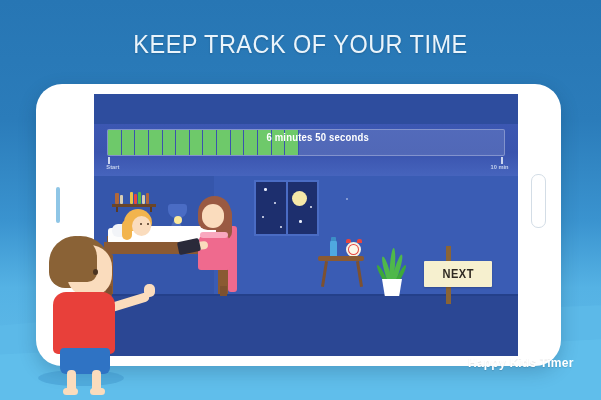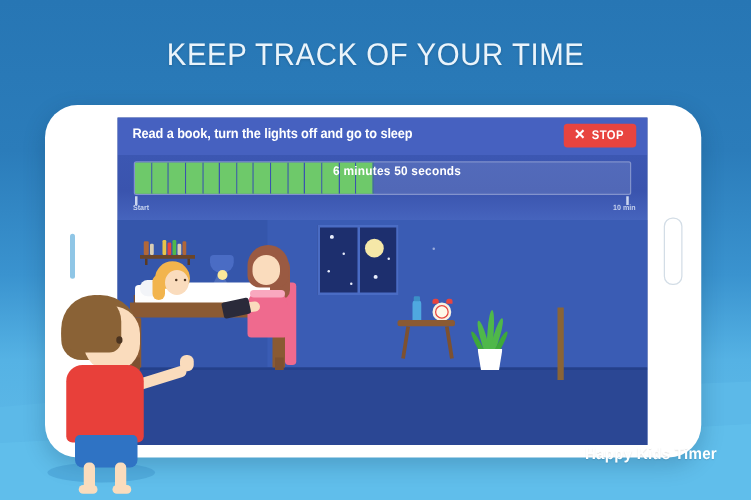--- a/index.html
+++ b/index.html
@@ -229,27 +229,20 @@
   <div class="bg-wave2"></div>
 
   <div class="headline">KEEP TRACK OF YOUR TIME</div>
 
   <div class="phone">
     <div class="phone-btn-left"></div>
     <div class="phone-btn-right"></div>
 
     <div class="screen">
 
-      <div class="appbar">
-        <div class="appbar-title">Read a book, turn the lights off and go to sleep</div>
-        <div class="stop-btn">
-          <span class="stop-x">✕</span>
-          <span class="stop-label">STOP</span>
-        </div>
-      </div>
 
       <div class="prog-panel">
         <div class="prog-track">
           <div class="prog-fill" id="prog-fill" style="width: 191.172px; background: rgb(110, 201, 106);">
               <div class="seg" style="width: 13.6552px; background: rgb(110, 201, 106);"></div>
               <div class="seg" style="width: 13.6552px; background: rgb(110, 201, 106);"></div>
               <div class="seg" style="width: 13.6552px; background: rgb(110, 201, 106);"></div>
               <div class="seg" style="width: 13.6552px; background: rgb(110, 201, 106);"></div>
               <div class="seg" style="width: 13.6552px; background: rgb(110, 201, 106);"></div>
               <div class="seg" style="width: 13.6552px; background: rgb(110, 201, 106);"></div>
@@ -343,20 +336,23 @@
         <div class="stand-leg" style="left:264px;top:85px;transform:rotate(-9deg);"></div>
 
         <div class="leaf" style="left:296px;top:72px;width:5px;height:34px;transform:rotate(4deg);"></div>
         <div class="leaf" style="left:290px;top:80px;width:5px;height:27px;transform:rotate(-16deg);"></div>
         <div class="leaf" style="left:301px;top:78px;width:5px;height:29px;transform:rotate(17deg);"></div>
         <div class="leaf" style="left:286px;top:88px;width:4px;height:20px;transform:rotate(-28deg);background:#3da83a;"></div>
         <div class="leaf" style="left:305px;top:88px;width:4px;height:20px;transform:rotate(28deg);background:#3da83a;"></div>
         <div class="pot"></div>
 
         <div class="sign-post"></div>
+        <div class="sign-board">
+          <span class="sign-text">NEXT</span>
+        </div>
       </div>
     </div>
   </div>
 
   <div class="boy-shadow"></div>
   <div class="boy">
     <div class="boy-hair"></div>
     <div class="boy-face"></div>
     <div class="boy-hair-front"></div>
     <div class="boy-ear"></div>

